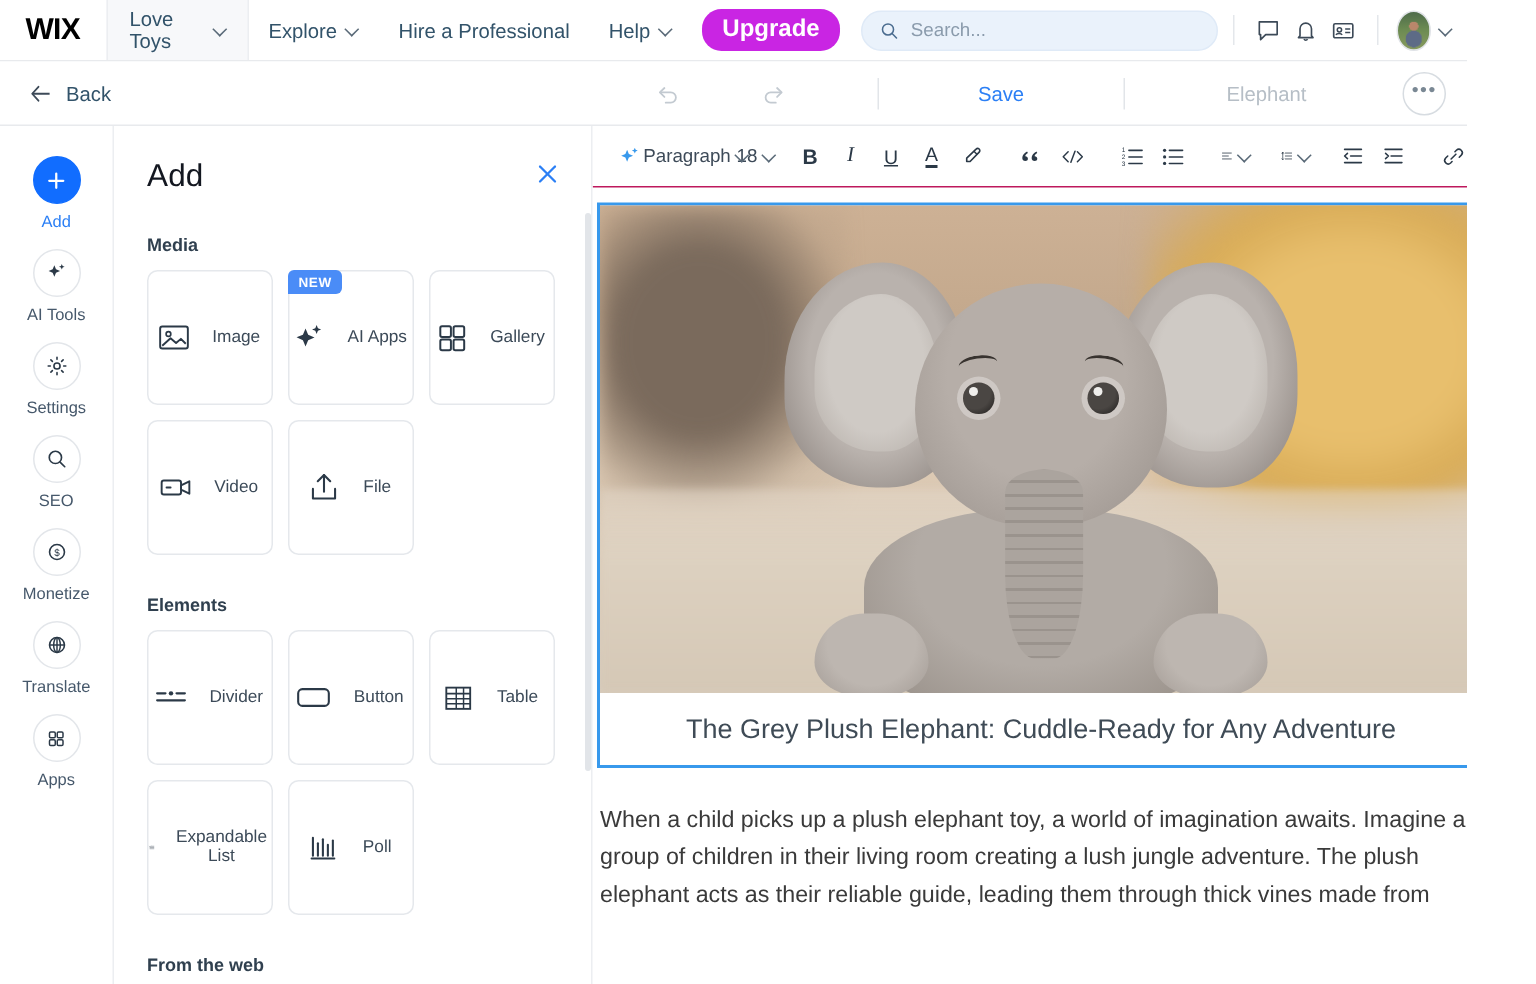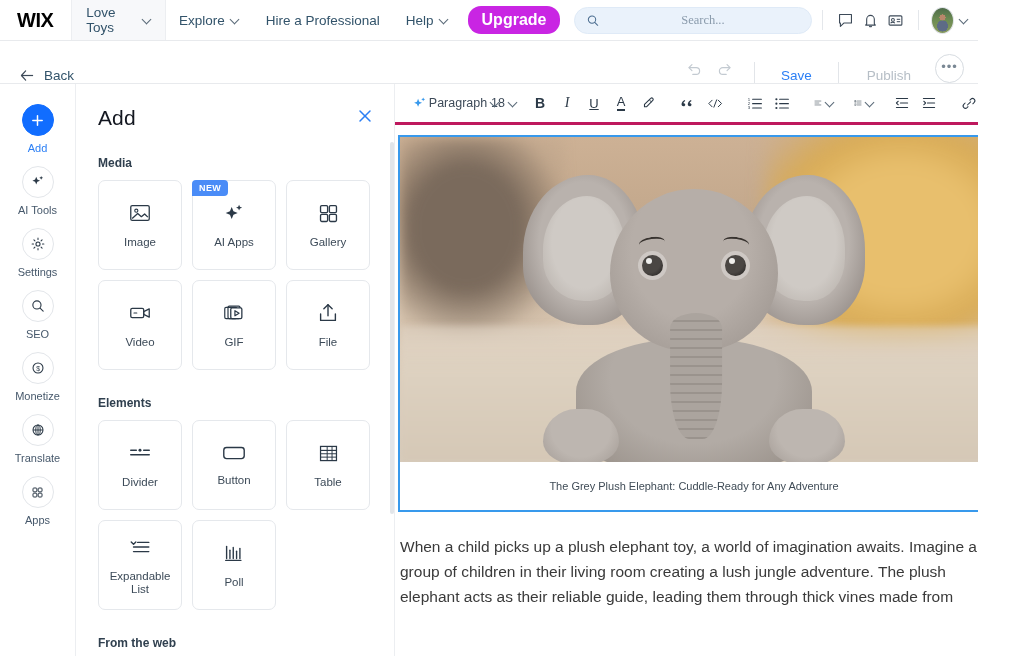--- a/index.html
+++ b/index.html
@@ -65,22 +65,21 @@
     width: 276px; height: 27px;
     background: #eaf2fb;
     border: 1px solid #dfeaf7;
     border-radius: 14px;
     padding: 0 12px;
     cursor: text;
   }
   .search-wrap input {
     border: none; outline: none; background: transparent;
     font-size: 12.5px; color: #c2410c; width: 100%;
-    font-family: Liberation Serif, serif;
-    text-align: center;
+    font-family: Liberation Sans, sans-serif;
   }
   .search-wrap input::placeholder { color: #8a9bac; }
   .top-sep { width:1px; align-self:center; height:20px; background:#e4e7eb; margin:0 10px; }
   .icon-btn {
     align-self: center;
     width: 30px; height: 30px;
     display: flex; align-items: center; justify-content: center;
     cursor: pointer;
   }
   .avatar {
@@ -92,24 +91,25 @@
       linear-gradient(180deg, #4e6b4a 0%, #6b8a52 45%, #879a5e 100%);
     border: 1px solid #e0e3e7;
     margin-left: 2px;
     cursor: pointer;
   }
   .avatar-chev { align-self:center; margin: 0 10px 0 6px; cursor:pointer; }
 
   
   .actionbar {
     height: 43px; min-height: 43px;
-    display: flex; align-items: flex-end;
+    display: flex; align-items: center;
     border-bottom: 1px solid #e8eaed;
     background: #fff;
     padding: 0 14px 0 20px;
+    gap: 40px;
   }
   .back-btn {
     display: flex; align-items: center; gap: 9px;
     font-size: 13.5px; color: #32536a; cursor: pointer;
   }
   .flex-grow { flex: 1 1 auto; }
   .ur-btn { width: 30px; height: 30px; display:flex; align-items:center; justify-content:center; cursor:pointer; }
   .vsep { width: 1px; height: 21px; background: #e2e5e9; margin: 0 14px; }
   .save-btn {
     font-size: 13.5px; color: #2b7ff5; cursor: pointer;
@@ -179,21 +179,21 @@
   .panel-close { margin-left: auto; cursor: pointer; color: #2b7ff5; font-size: 17px; line-height: 1; padding-top:3px; }
   .section-label {
     font-size: 12px; font-weight: 700; color: #30404f;
     margin: 26px 0 10px 0;
   }
   .card-grid { display: flex; gap: 10px; flex-wrap: wrap; }
   .card {
     width: 84px; height: 90px;
     border: 1px solid #e5e8ec; border-radius: 7px;
     background: #fff;
-    display: flex; flex-direction: column;
+    display: flex; flex-direction: row;
     align-items: center; justify-content: center;
     gap: 11px; cursor: pointer; position: relative;
   }
   .card-label { font-size: 11.5px; color: #3c4a58; text-align:center; line-height:1.1; padding:0 3px;}
   .new-badge {
     position: absolute; top: -1px; left: -1px;
     background: #4a8cf7; color: #fff;
     font-size: 9px; font-weight: 700; letter-spacing: .4px;
     padding: 3px 7px; border-radius: 4px 4px 4px 0;
   }
@@ -201,21 +201,21 @@
     position: absolute; right: 0px; top: 58px;
     width: 4px; height: 372px;
     background: #e2e5e9; border-radius: 2px;
   }
 
   
   .editor { flex: 1 1 auto; display: flex; flex-direction: column; min-width: 0; background:#fff; }
   .fmt-toolbar {
     height: 41px; min-height: 41px;
     display: flex; align-items: center;
-    border-bottom: 3px solid #be185d;
+    border-bottom: 1px solid #be185d;
     padding-left: 12px; gap: 1px; overflow: hidden;
   }
   .tb-btn {
     height: 28px; min-width: 26px; padding: 0 5px;
     display: flex; align-items: center; justify-content: center;
     gap: 4px; cursor: pointer; color: #2b3947; font-size: 13px;
     border-radius: 4px;
   }
   .tb-text { font-size: 12.5px; color: #3d4a58; }
   .tb-sep { width: 1px; height: 18px; background: #e6e9ed; margin: 0 6px; }
@@ -305,21 +305,21 @@
     background: radial-gradient(ellipse at 50% 35%, #bdb6b0 0 55%, #a29a94 100%);
     border-radius: 44% 44% 46% 46% / 58% 58% 42% 42%;
   }
   .foot-l { left: 14px; }
   .foot-r { right: 14px; }
 
   .caption-box {
     height: 48px; display:flex; align-items:center; justify-content:center;
     background:#fff;
   }
-  .caption-text { font-size: 11px; color: #3f4b56; }
+  .caption-text { font-size: 18px; color: #3f4b56; }
 
   .doc-h2 {
     font-size: 25px; font-weight: 400; color: #2c2c2c;
     margin: 30px 0 0 5px; letter-spacing: .1px;
   }
   .doc-p {
     font-size: 15.5px; line-height: 1.62; color: #3a3a3a;
     margin: 22px 0 0 5px; width: 600px;
   }
   svg { display: block; }
@@ -413,21 +413,21 @@
         <polyline points="13,5.5 16.6,9 13,12.5" fill="none" stroke="#c3cad1" stroke-width="1.4" stroke-linecap="round" stroke-linejoin="round"></polyline>
       </svg>
     </div>
 
     <div class="vsep"></div>
 
     <button class="save-btn">Save</button>
 
     <div class="vsep"></div>
 
-    <button class="preview-btn">Publish</button>
+    <button class="preview-btn">Elephant</button>
     <div class="more-btn">•••</div>
   </div>
 
   <div class="body-row">
 
     <div class="rail">
 
       <div class="rail-item active">
         <div class="rail-circle">
           <svg width="15" height="15" viewBox="0 0 16 16">
@@ -546,29 +546,20 @@
 
         <div class="card">
           <svg width="24" height="24" viewBox="0 0 26 26">
             <rect x="3" y="8" width="14" height="10" rx="1.6" fill="none" stroke="#2b3947" stroke-width="1.4"></rect>
             <polygon points="17,11.5 23,8.5 23,17.5 17,14.5" fill="none" stroke="#2b3947" stroke-width="1.4" stroke-linejoin="round"></polygon>
             <line x1="6.5" y1="13" x2="9.5" y2="13" stroke="#2b3947" stroke-width="1.3" stroke-linecap="round"></line>
           </svg>
           <div class="card-label">Video</div>
         </div>
 
-        <div class="card">
-          <svg width="24" height="24" viewBox="0 0 26 26">
-            <rect x="3" y="7" width="13" height="12" rx="1.4" fill="none" stroke="#2b3947" stroke-width="1.3"></rect>
-            <rect x="6.5" y="5.5" width="13" height="13.5" rx="1.4" fill="none" stroke="#2b3947" stroke-width="1.3"></rect>
-            <rect x="9.5" y="7.5" width="12" height="11.5" rx="1.4" fill="#fff" stroke="#2b3947" stroke-width="1.4"></rect>
-            <polygon points="14,10.5 18.5,13.3 14,16" fill="none" stroke="#2b3947" stroke-width="1.3" stroke-linejoin="round"></polygon>
-          </svg>
-          <div class="card-label">GIF</div>
-        </div>
 
         <div class="card">
           <svg width="24" height="24" viewBox="0 0 26 26">
             <polyline points="13,4 13,16" fill="none" stroke="#2b3947" stroke-width="1.5" stroke-linecap="round"></polyline>
             <polyline points="8.5,8.5 13,4 17.5,8.5" fill="none" stroke="#2b3947" stroke-width="1.5" stroke-linecap="round" stroke-linejoin="round"></polyline>
             <polyline points="5,14 5,21 21,21 21,14" fill="none" stroke="#2b3947" stroke-width="1.5" stroke-linecap="round" stroke-linejoin="round"></polyline>
           </svg>
           <div class="card-label">File</div>
         </div>
       </div>

